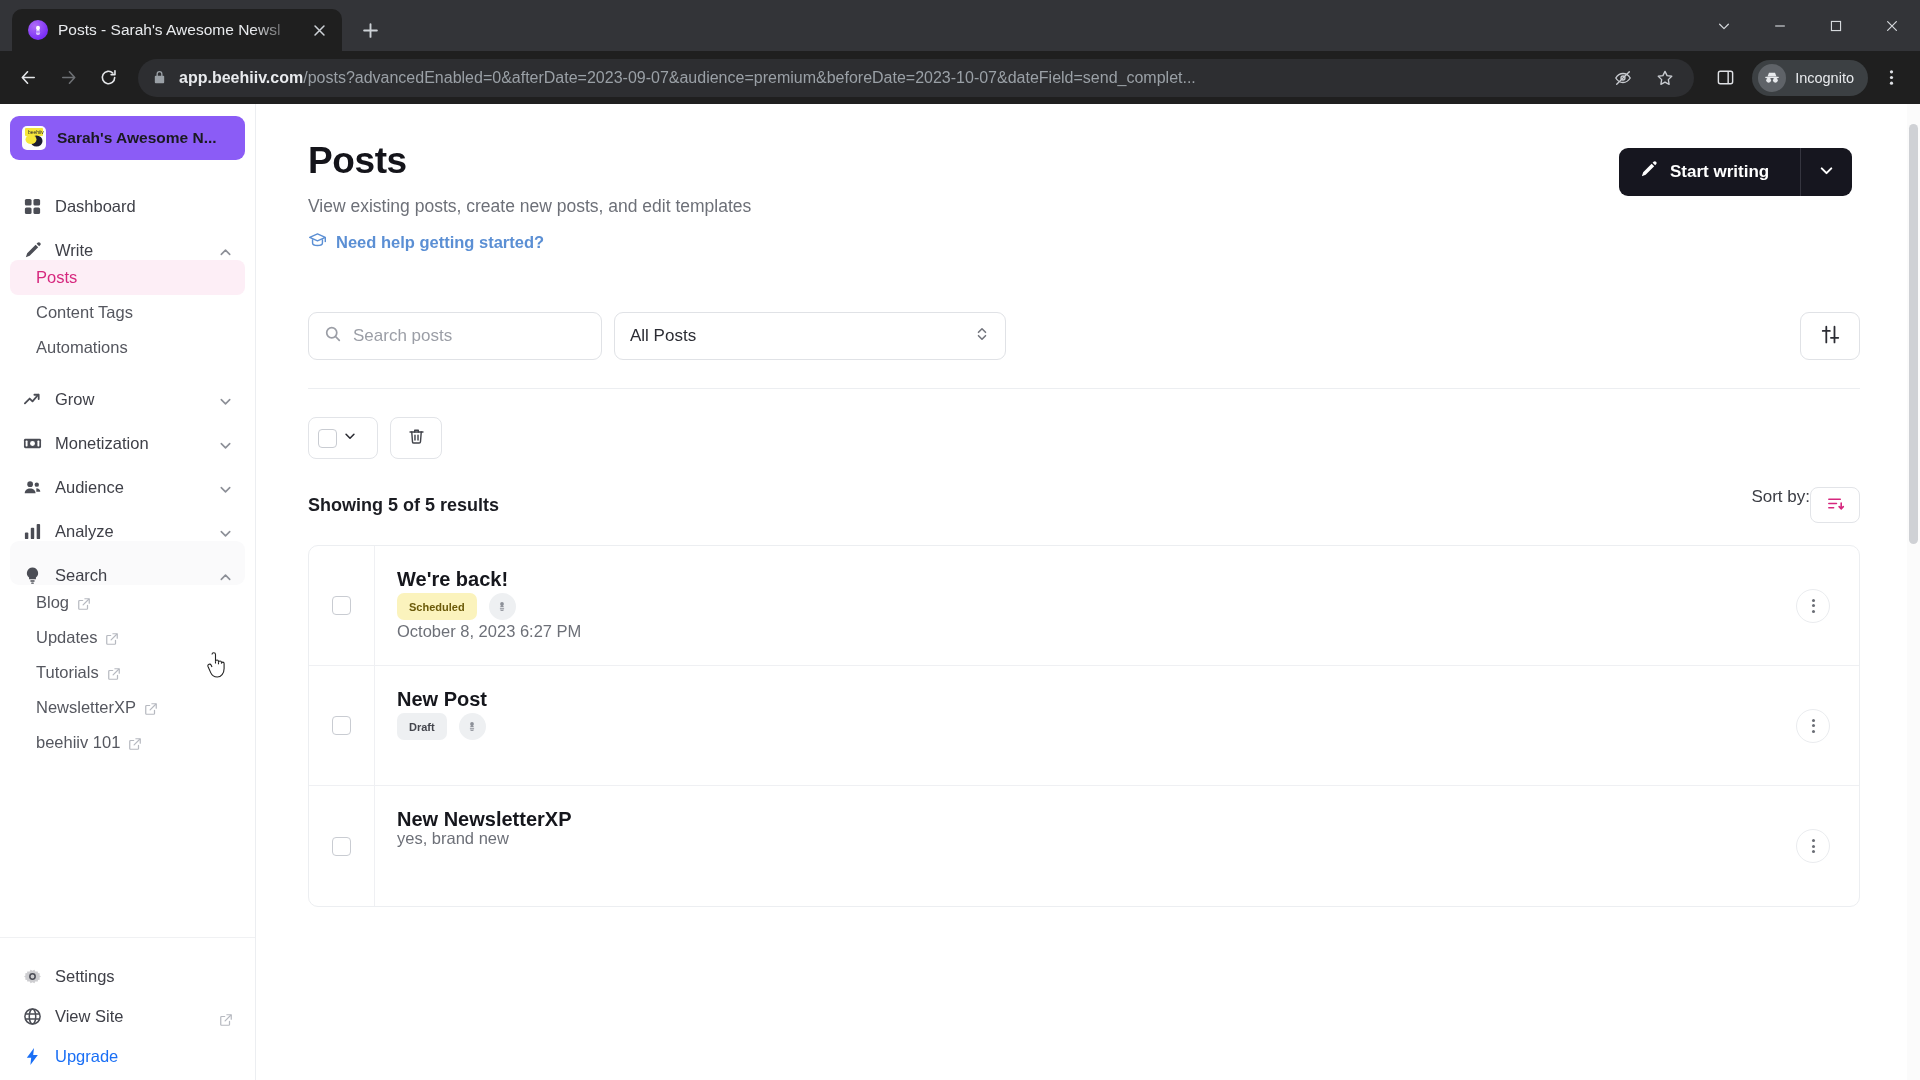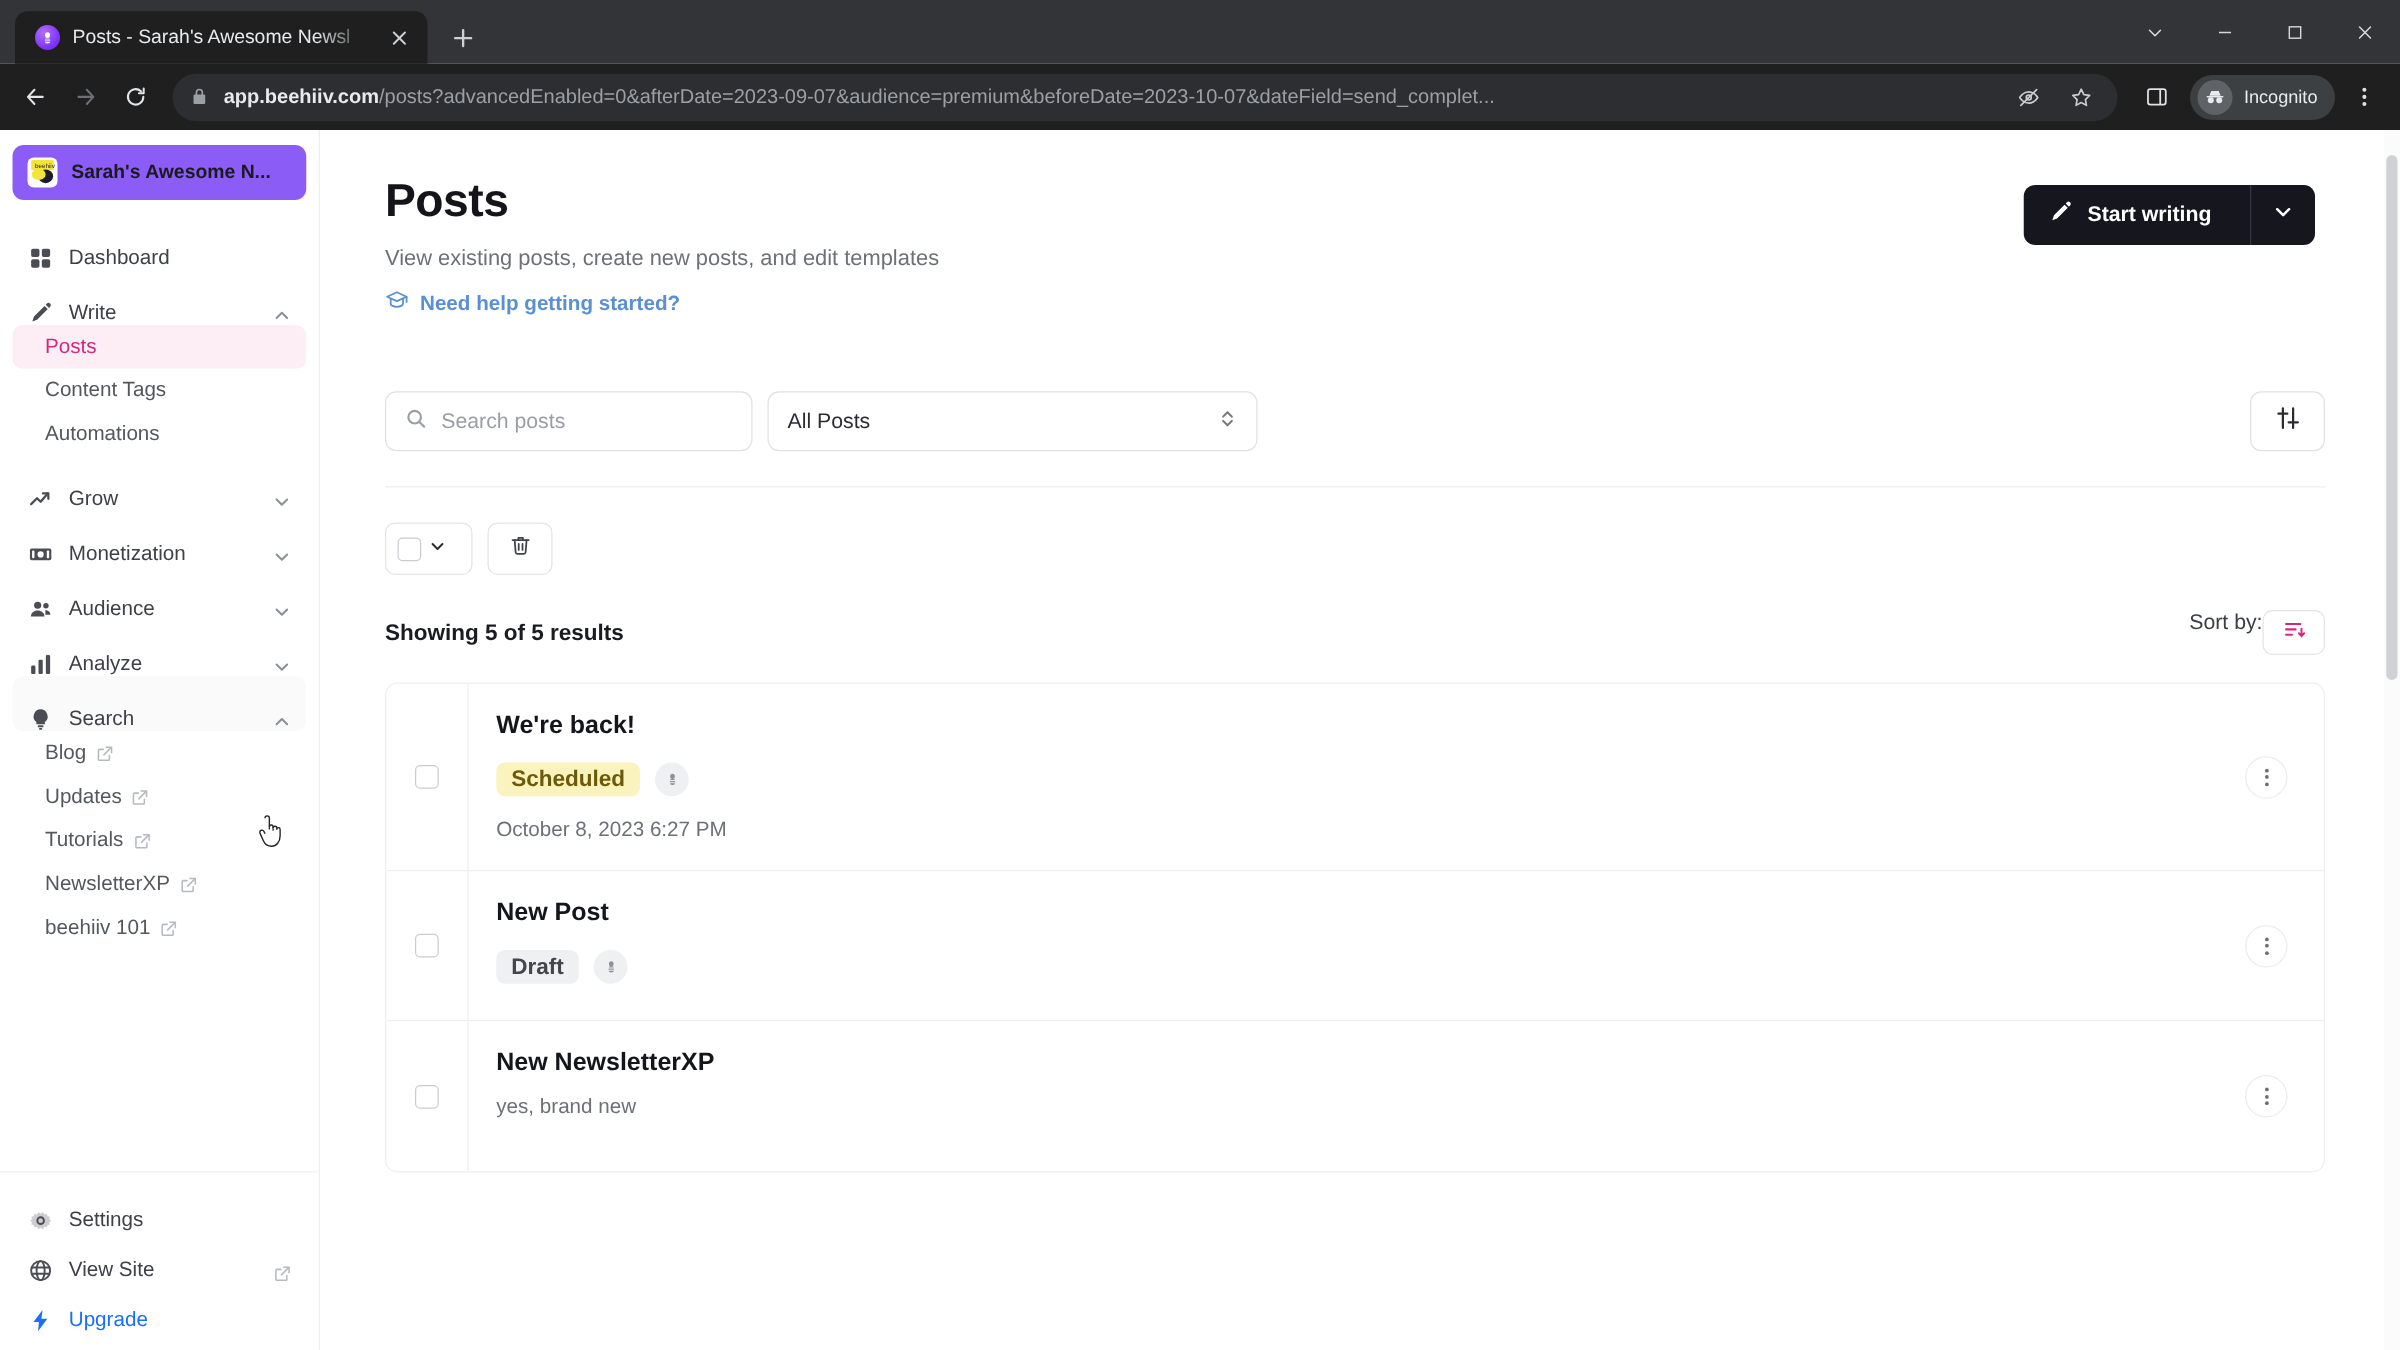--- a/index.html
+++ b/index.html
@@ -188,25 +188,25 @@
   .sortbtn {
     width: 50px; height: 36px; border: 1px solid #e2e4e8; border-radius: 8px;
     display: flex; align-items: center; justify-content: center; background: #fff;
   }
   .sortbtn svg { width: 19px; height: 19px; color: #d6277e; }
 
   .table { margin-top: 22px; border: 1px solid #eceef1; border-radius: 10px; overflow: hidden; }
   .row { display: flex; border-bottom: 1px solid #eff0f3; min-height: 120px; }
   .row:last-child { border-bottom: 0; }
   .cell-cb { width: 66px; flex: 0 0 66px; border-right: 1px solid #eff0f3; display: flex; align-items: center; justify-content: center; }
-  .cell-main { flex: 1; padding: 22px 0 22px 22px; display: flex; flex-direction: column; gap: 18px; }
+  .cell-main { flex: 1; padding: 22px 0 22px 22px; display: flex; flex-direction: column; gap: 2px; }
   .p-title { font-size: 20px; font-weight: 700; color: #15161c; }
   .p-desc { font-size: 16.5px; color: #6d7078; margin-top: -4px; }
   .p-meta { display: flex; align-items: center; gap: 12px; }
-  .badge { height: 27px; border-radius: 7px; padding: 0 12px; display: inline-flex; align-items: center; font-size: 18px; font-weight: 600; }
+  .badge { height: 27px; border-radius: 7px; padding: 0 12px; display: inline-flex; align-items: center; font-size: 11px; font-weight: 600; }
   .badge.scheduled { background: #fbf3bd; color: #6b5a09; }
   .badge.draft { background: #eef0f2; color: #44464d; }
   .beechip { width: 27px; height: 27px; border-radius: 50%; background: #eef0f2; display: flex; align-items: center; justify-content: center; }
   .beechip svg { width: 14px; height: 14px; color: #8d9098; }
   .p-date { font-size: 16.5px; color: #6d7078; }
   .cell-act { width: 92px; flex: 0 0 92px; display: flex; align-items: center; justify-content: center; }
   .kebab { width: 34px; height: 34px; border: 1px solid #eaecef; border-radius: 50%; display: flex; flex-direction: column; align-items: center; justify-content: center; gap: 2.5px; background: #fff; }
   .kebab i { width: 3px; height: 3px; border-radius: 50%; background: #6b6e76; display: block; }
 
   .cursor { position: absolute; left: 205px; top: 548px; width: 22px; height: 28px; pointer-events: none; z-index: 50; }

